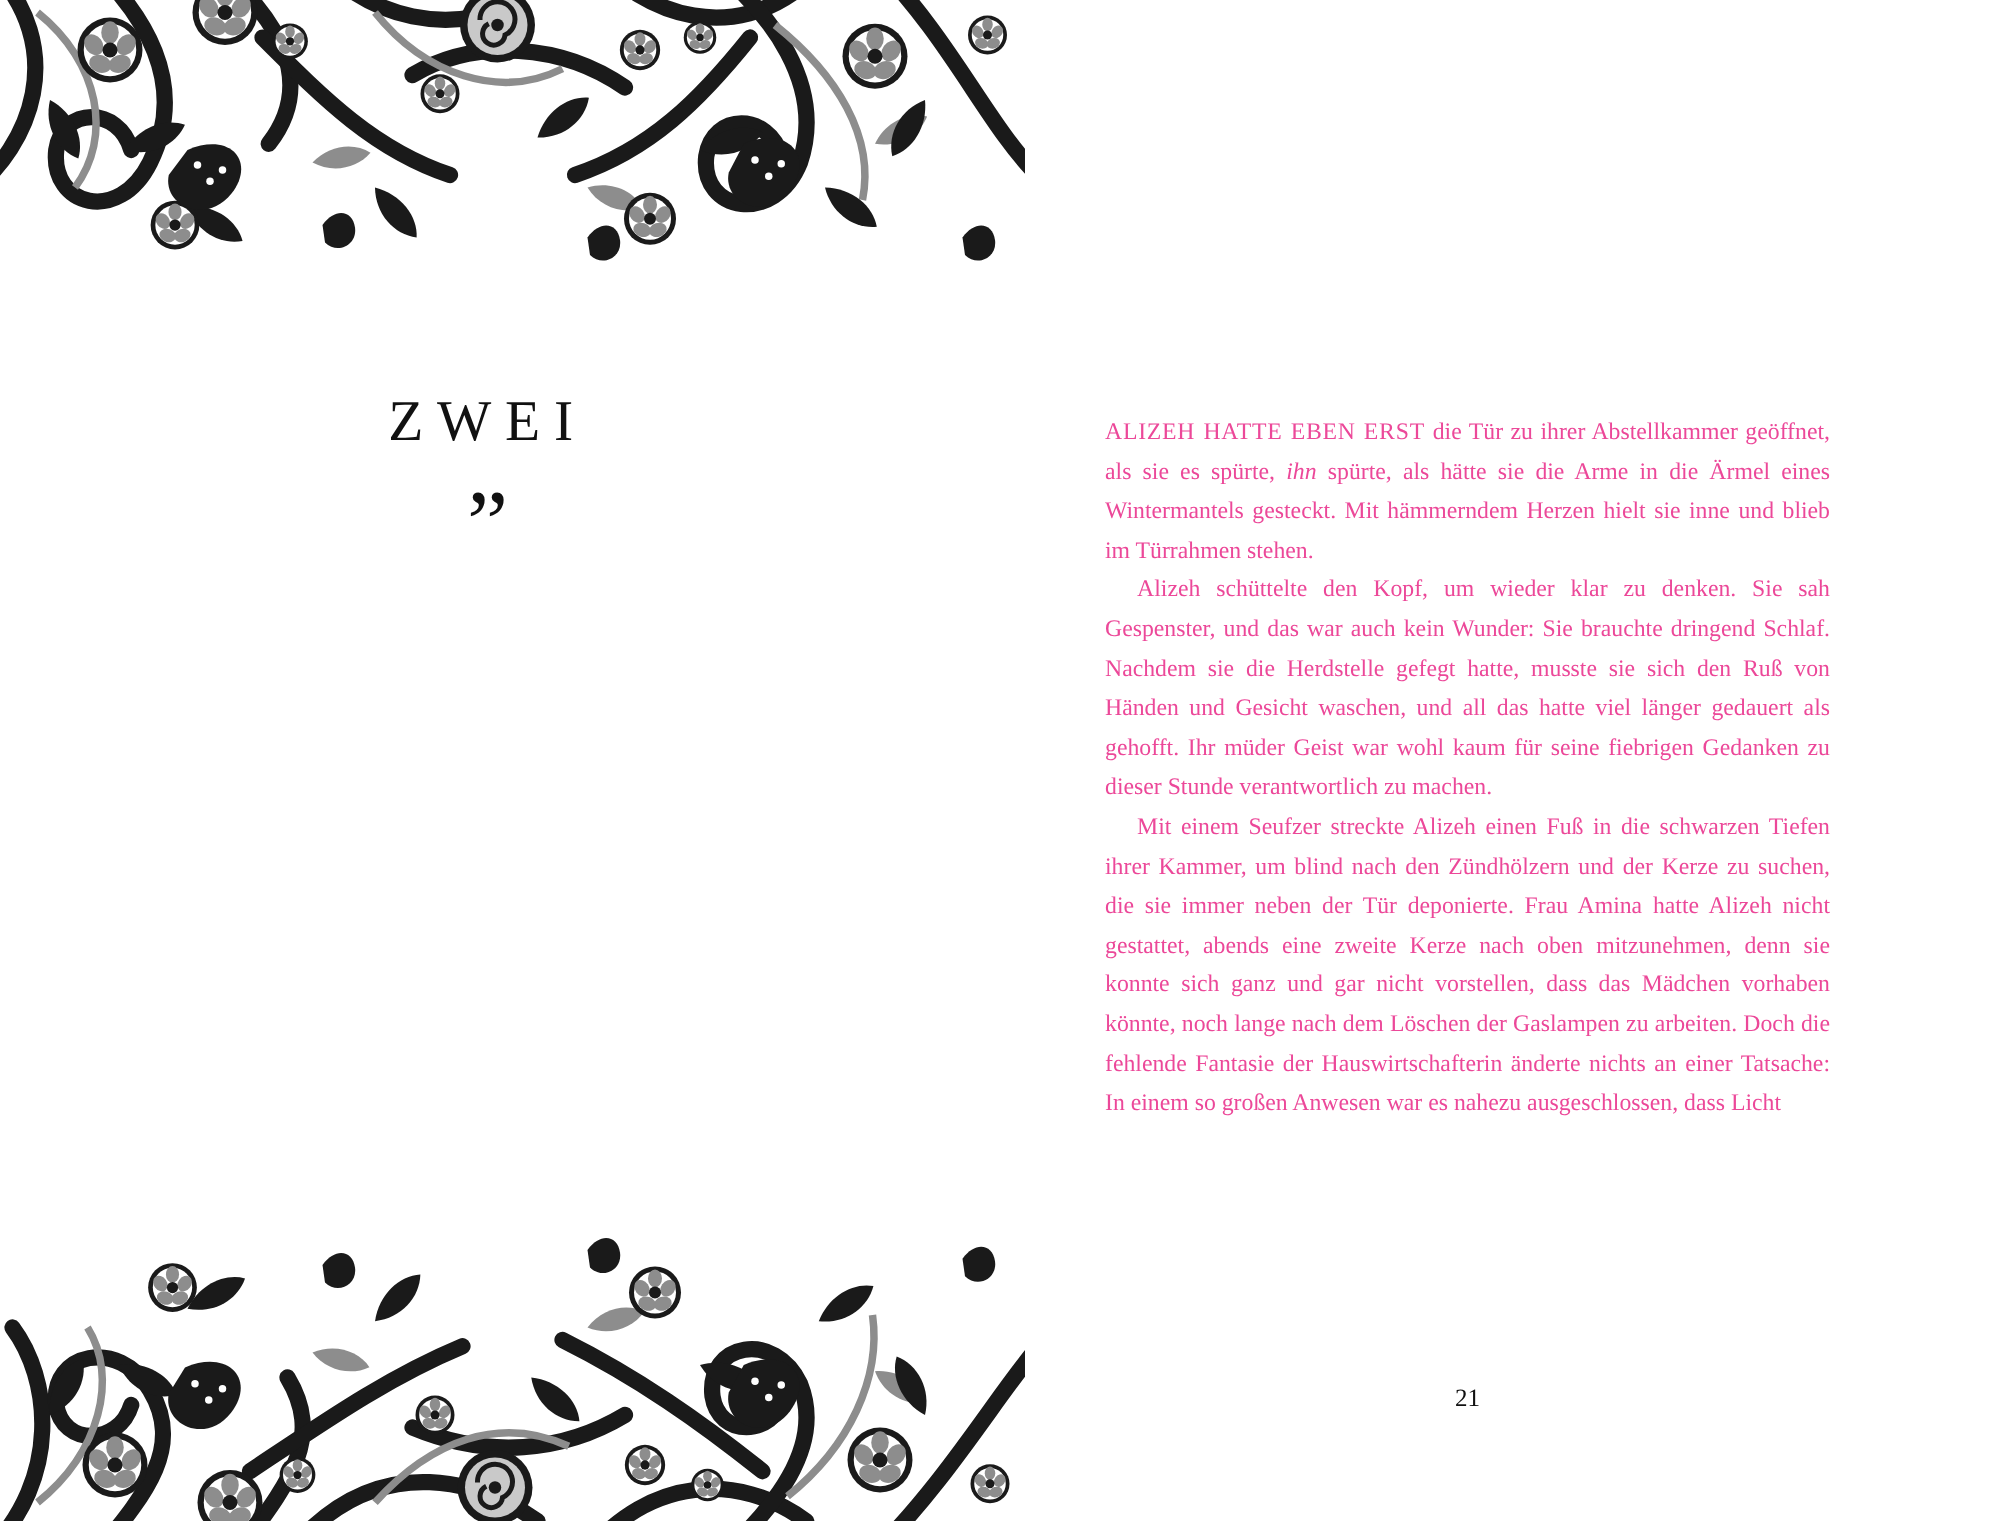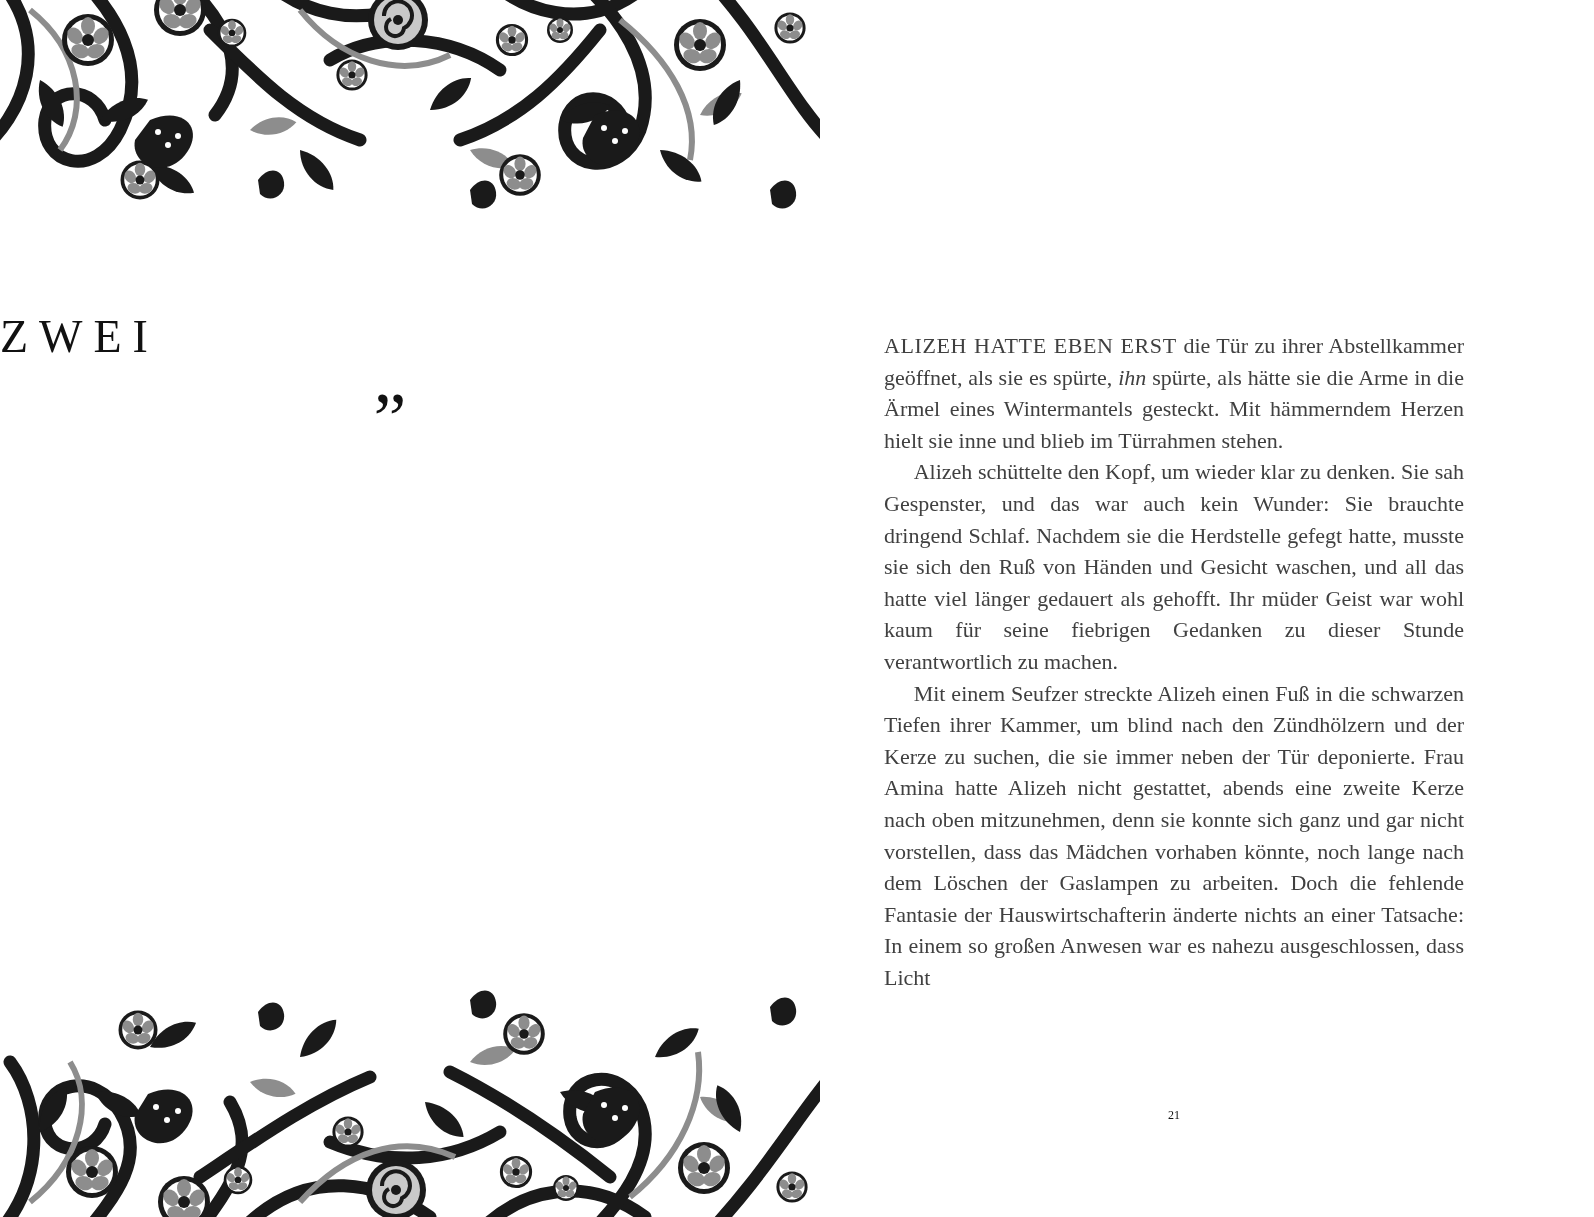--- a/index.html
+++ b/index.html
@@ -48,21 +48,21 @@
     left: 0;
     top: 0;
     width: 820px;
     height: 1217px;
   }
   .chapter-number {
     position: absolute;
     top: 310px;
     left: 0;
     width: 780px;
-    text-align: left;
+    text-align: center;
     font-family: "Liberation Serif", serif;
     font-size: 46px;
     letter-spacing: 11px;
     font-weight: 400;
     color: #111111;
   }
   .chapter-glyph {
     position: absolute;
     top: 382px;
     left: 0;
@@ -80,24 +80,24 @@
     left: 884px;
     top: 0;
     width: 600px;
     height: 1217px;
   }
   .body-col {
     position: absolute;
     top: 330px;
     left: 0;
     width: 580px;
-    font-size: 22px;
+    font-size: 19px;
     line-height: 31.6px;
     text-align: justify;
-    color: #404040;
+    color: #ec4899;
     hyphens: manual;
   }
   .body-col p {
     margin: 0;
   }
   .body-col p.indent {
     text-indent: 1.35em;
   }
   .body-col p.italic {
     font-style: italic;
@@ -109,21 +109,21 @@
   }
   em.ital {
     font-style: italic;
   }
   .folio {
     position: absolute;
     top: 1108px;
     left: 0;
     width: 580px;
     text-align: center;
-    font-size: 12px;
+    font-size: 20px;
     color: #111111;
   }
 </style>
 </head>
 <body>
 
 <div class="spread">
 
   <div class="ornament ornament-top">
     <svg viewBox="0 0 820 240" preserveAspectRatio="none" aria-hidden="true">

